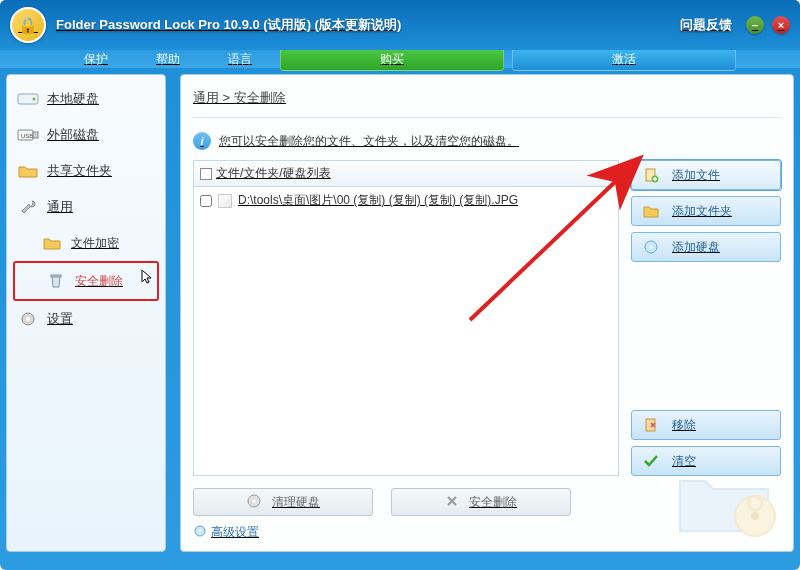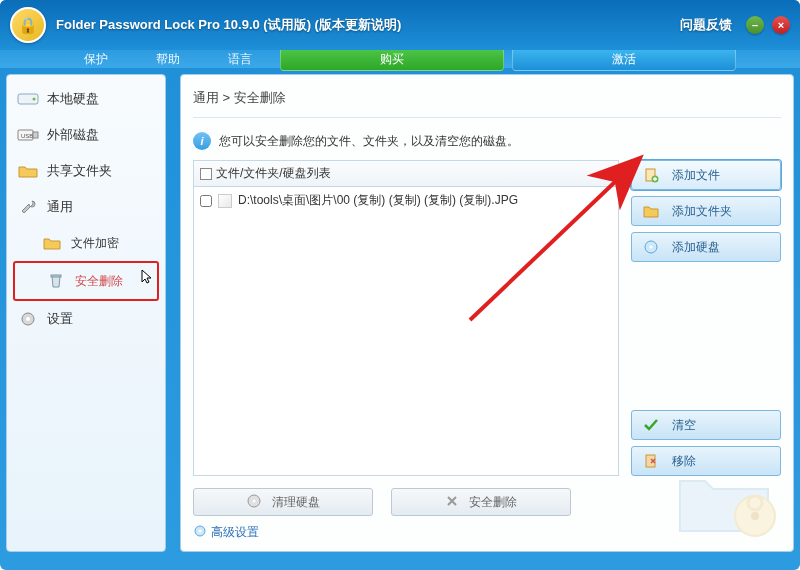--- a/index.html
+++ b/index.html
@@ -1,18 +1,18 @@
 <!DOCTYPE html>
 <html><head>
   <meta charset="utf-8">
   <style>
     * { box-sizing: border-box; margin: 0; padding: 0; font-family: "Microsoft YaHei", Arial, sans-serif; }
     body { width: 800px; height: 570px; background: #fff; overflow: hidden; position: relative; }
 
-    .window { width: 800px; height: 570px; background: linear-gradient(to bottom, #1e8fd8 0%, #2d9be0 100%); border-radius: 6px; overflow: hidden; position: relative; }
+    .window { width: 800px; height: 570px; background: linear-gradient(to bottom, #1e8fd8 0%, #2d9be0 100%); border-radius: 6px; overflow: hidden; position: relative; text-decoration: underline; }
 
     
     .titlebar { height: 50px; display: flex; align-items: center; padding: 0 10px; background: linear-gradient(to bottom, #0a6db8 0%, #1e8fd8 100%); position: relative; }
     .app-icon { width: 36px; height: 36px; background: linear-gradient(135deg, #ffd966 0%, #e8b923 100%); border-radius: 50%; display: flex; align-items: center; justify-content: center; border: 2px solid #fff; margin-right: 10px; box-shadow: 0 1px 3px rgba(0,0,0,0.3); position: relative; }
     .app-icon::after { content: "🔒"; font-size: 16px; }
     .app-title { color: #fff; font-size: 13px; font-weight: bold; text-shadow: 0 1px 2px rgba(0,0,0,0.4); }
     .title-right { margin-left: auto; display: flex; align-items: center; gap: 8px; }
     .feedback-link { color: #fff; font-size: 13px; font-weight: bold; cursor: pointer; text-shadow: 0 1px 2px rgba(0,0,0,0.4); margin-right: 6px; }
     .win-btn { width: 18px; height: 18px; border-radius: 50%; display: inline-flex; align-items: center; justify-content: center; font-size: 11px; font-weight: bold; color: #fff; cursor: pointer; box-shadow: 0 1px 2px rgba(0,0,0,0.3); }
     .win-min { background: linear-gradient(to bottom, #6fb84a, #4a8f2e); }
@@ -207,34 +207,34 @@
               <svg width="16" height="16" viewBox="0 0 16 16">
                   <circle cx="8" cy="8" r="6" fill="#cde8f8" stroke="#5aa8dd"></circle>
                   <circle cx="8" cy="8" r="1.5" fill="#fff"></circle>
                 </svg>
             </span>
             <span>添加硬盘</span>
           </div>
           <div class="spacer"></div>
           <div class="action-btn">
             <span class="bicon">
-              <svg width="16" height="16" viewBox="0 0 16 16">
-                  <path d="M2 8 l4 4 8-9" fill="none" stroke="#3aa628" stroke-width="2.5"></path>
-                </svg>
-            </span>
-            <span>清空</span>
-          </div>
-          <div class="action-btn">
-            <span class="bicon">
               <svg width="14" height="16" viewBox="0 0 14 16">
                   <rect x="2" y="2" width="9" height="12" fill="#f3d7a8" stroke="#c89830"></rect>
                   <path d="M11 6 l-4 4 M7 6 l4 4" stroke="#d05050" stroke-width="1.4"></path>
                 </svg>
             </span>
             <span>移除</span>
+          </div>
+          <div class="action-btn">
+            <span class="bicon">
+              <svg width="16" height="16" viewBox="0 0 16 16">
+                  <path d="M2 8 l4 4 8-9" fill="none" stroke="#3aa628" stroke-width="2.5"></path>
+                </svg>
+            </span>
+            <span>清空</span>
           </div>
         </div>
       </div>
 
       <div class="bottom-row">
         <div class="bottom-btn">
           <span class="bicon">
             <svg width="16" height="16" viewBox="0 0 16 16">
                 <circle cx="8" cy="8" r="6" fill="#e0e0e0" stroke="#999"></circle>
                 <circle cx="8" cy="8" r="1.5" fill="#fff"></circle>

